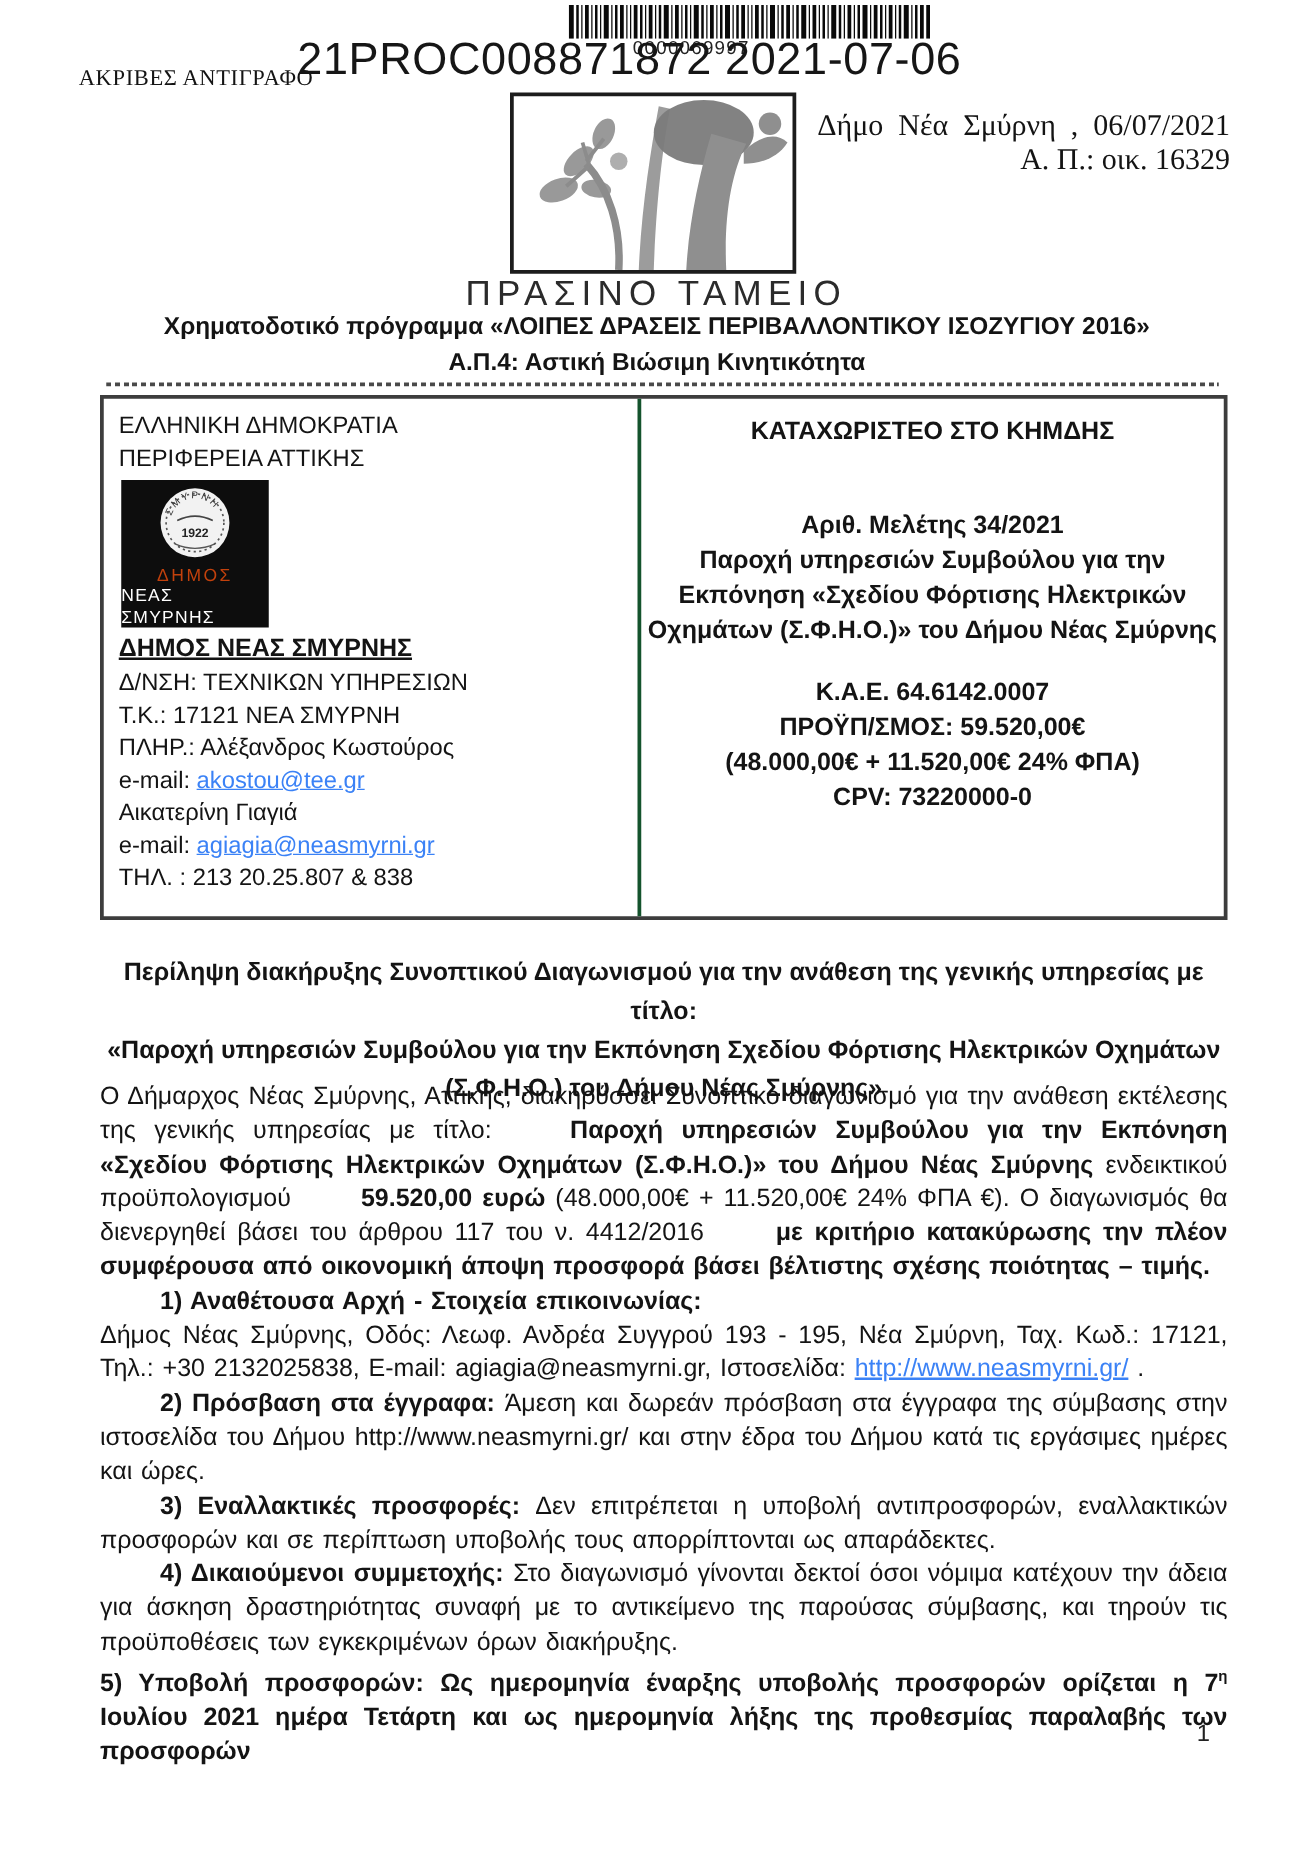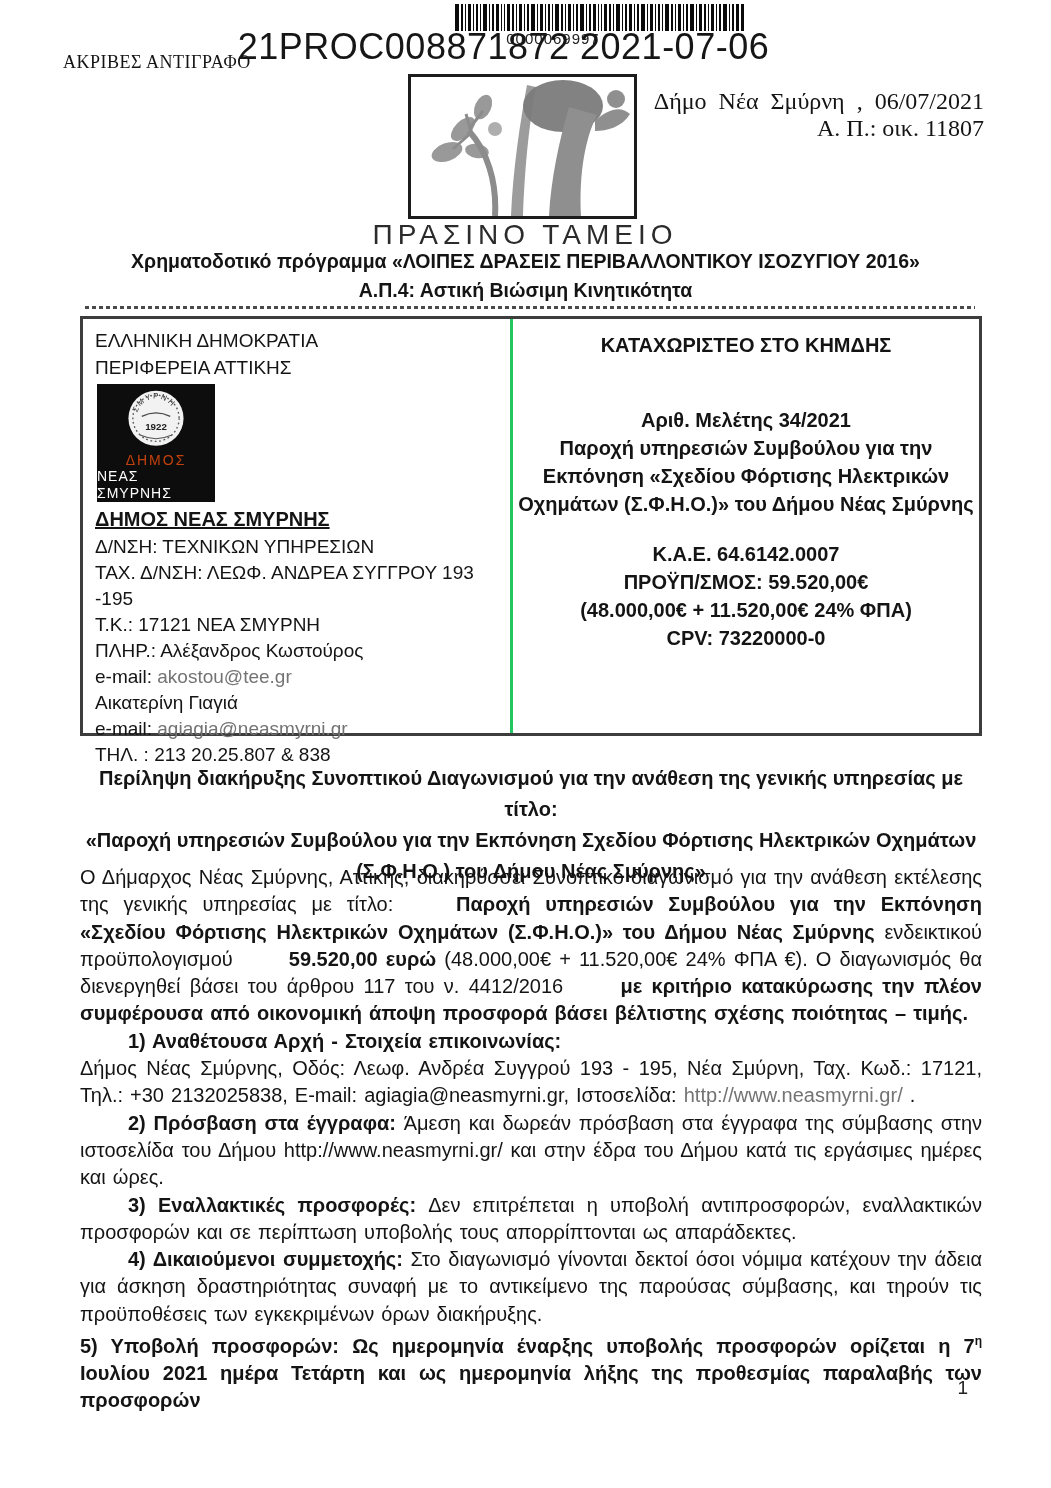--- a/index.html
+++ b/index.html
@@ -42,32 +42,32 @@
   .sep {
     position:absolute; left:85px; top:306px; width:890px; height:3px;
     background:repeating-linear-gradient(90deg, #4a4a4a 0 4px, transparent 4px 7px);
   }
   
   .info-table {
     position:absolute; left:80px; top:316px; width:902px; height:420px;
     border:3px solid #3d3d3d; display:flex; background:#fff;
   }
   .cell-left {
-    width:430px; border-right:3px solid #22c55e; padding:8px 20px 0 12px;
+    width:430px; border-right:3px solid #14532d; padding:8px 20px 0 12px;
     font-size:19px; line-height:26px;
   }
   .cell-left .gov-line { line-height:27px; }
   .seal {
     width:118px; height:118px; background:#0d0d0d; margin:3px 0 4px 2px;
     display:flex; flex-direction:column; align-items:center; padding-top:4px;
   }
   .seal .seal-name  { color:#c2410c; font-size:14px; letter-spacing:2px; line-height:16px; }
   .seal .seal-name2 { color:#ffffff; font-size:14px; font-weight:normal; letter-spacing:1px; line-height:17px; }
   .muni-title { font-size:20px; font-weight:bold; text-decoration:underline; line-height:27px; margin-bottom:1px; }
-  .lnk { color:#737373; }
+  .lnk { text-decoration:underline; color:#3b82f6; }
   
   .cell-right { flex:1; text-align:center; font-weight:bold; font-size:20px; padding-top:12px; line-height:28px; }
   .cell-right .study-no { margin-top:47px; }
   .cell-right .kae { margin-top:22px; }
   
   .summary {
     position:absolute; left:74px; top:763px; width:914px; text-align:center;
     font-weight:bold; font-size:20px; line-height:31px;
   }
   .body-text {
@@ -161,21 +161,21 @@
       </g>
     </svg>
   </div>
   <div class="barcode-num">0000069997</div>
   <div class="adam-line">21PROC008871872 2021-07-06</div>
 
   <div class="certified">ΑΚΡΙΒΕΣ ΑΝΤΙΓΡΑΦΟ</div>
 
   <div class="date-block">
     <div class="place">Δήμο Νέα Σμύρνη , 06/07/2021</div>
-    <div>Α. Π.: οικ. 11807</div>
+    <div>Α. Π.: οικ. 16329</div>
   </div>
 
   <div class="gf-logo">
     <svg viewBox="0 0 223 139" width="223" height="139">
       <g fill="#8f8f8f" opacity="0.9">
         <ellipse cx="36" cy="75" rx="16" ry="9" transform="rotate(-20 36 75)"></ellipse>
         <ellipse cx="52" cy="52" rx="15" ry="8" transform="rotate(-45 52 52)"></ellipse>
         <ellipse cx="72" cy="30" rx="13" ry="8" transform="rotate(-65 72 30)"></ellipse>
         <ellipse cx="66" cy="74" rx="12" ry="7" transform="rotate(10 66 74)"></ellipse>
         <circle cx="84" cy="52" r="7" fill="#a6a6a6"></circle>
@@ -214,21 +214,20 @@
           <path d="M20 32 q16 -8 32 0" stroke="#444" stroke-width="1.5" fill="none"></path>
           <text x="36" y="47" font-size="11" font-weight="bold" text-anchor="middle" fill="#222">1922</text>
           <path d="M18 53 q18 8 36 0" stroke="#555" stroke-width="1.2" fill="none"></path>
         </svg>
         <div class="seal-name">ΔΗΜΟΣ</div>
         <div class="seal-name2">ΝΕΑΣ ΣΜΥΡΝΗΣ</div>
       </div>
 
       <div class="muni-title">ΔΗΜΟΣ ΝΕΑΣ ΣΜΥΡΝΗΣ</div>
       <div>Δ/ΝΣΗ: ΤΕΧΝΙΚΩΝ ΥΠΗΡΕΣΙΩΝ</div>
-      <div>ΤΑΧ. Δ/ΝΣΗ: ΛΕΩΦ. ΑΝΔΡΕΑ ΣΥΓΓΡΟΥ 193 -195</div>
       <div>Τ.Κ.: 17121 ΝΕΑ ΣΜΥΡΝΗ</div>
       <div>ΠΛΗΡ.: Αλέξανδρος Κωστούρος</div>
       <div><span>e-mail: </span><span class="lnk">akostou@tee.gr</span></div>
       <div>Αικατερίνη Γιαγιά</div>
       <div><span>e-mail: </span><span class="lnk">agiagia@neasmyrni.gr</span></div>
       <div>ΤΗΛ. : 213 20.25.807 &amp; 838</div>
     </div>
 
     <div class="cell-right">
       <div>ΚΑΤΑΧΩΡΙΣΤΕΟ ΣΤΟ ΚΗΜΔΗΣ</div>

